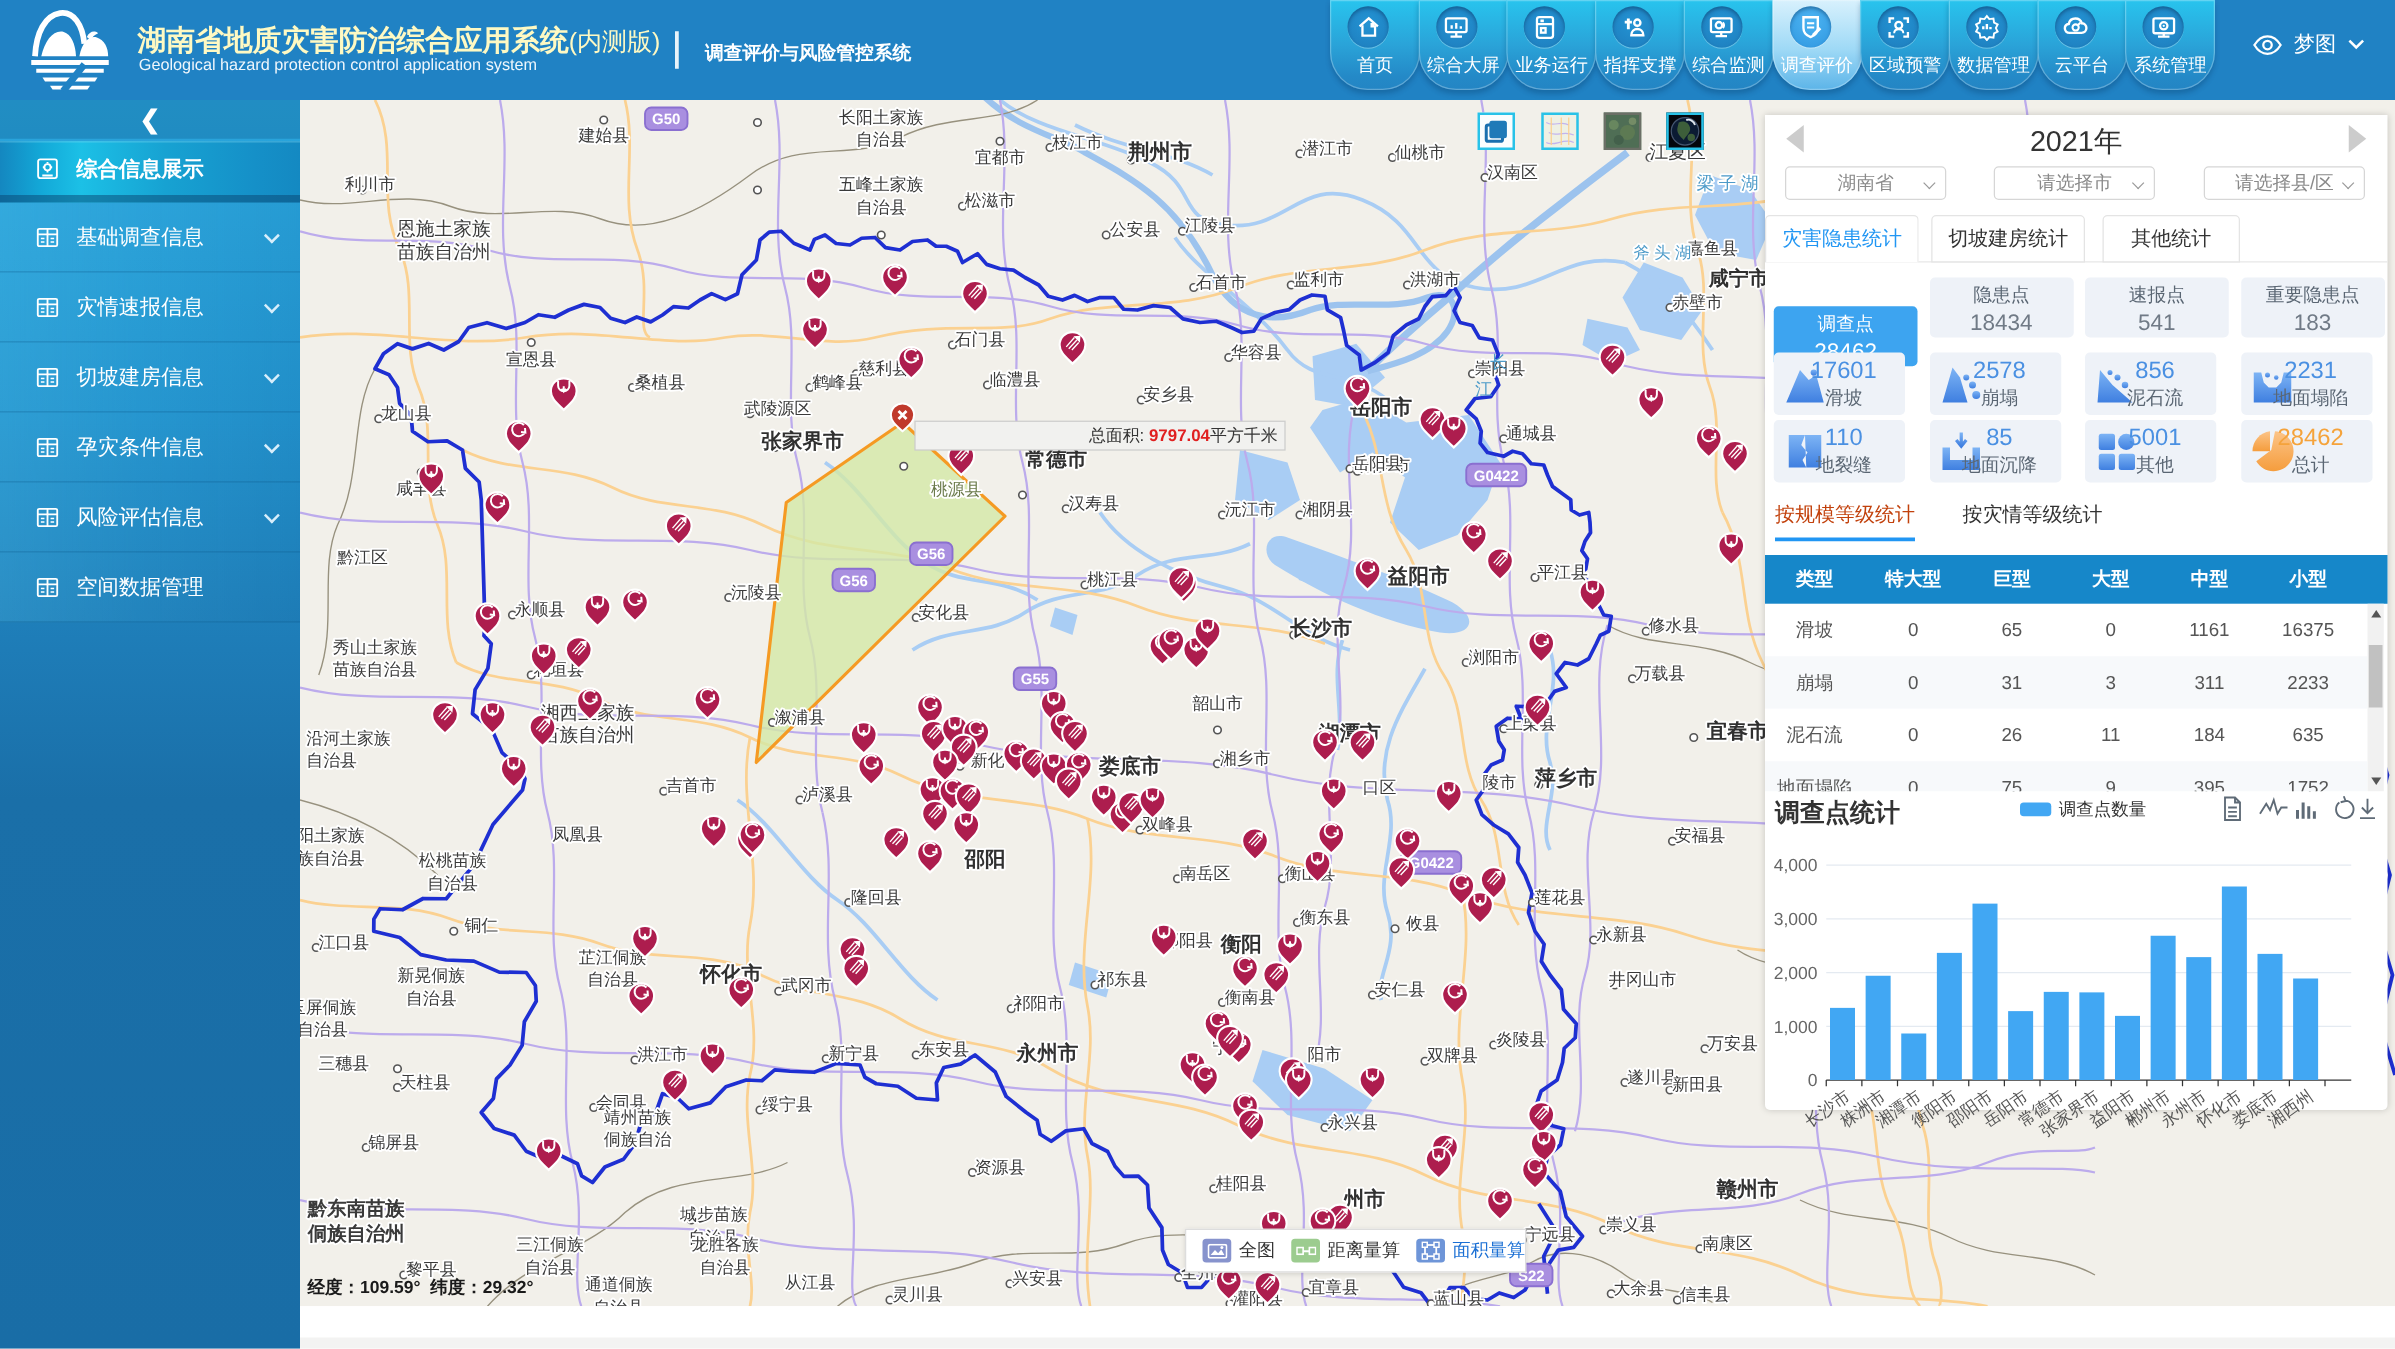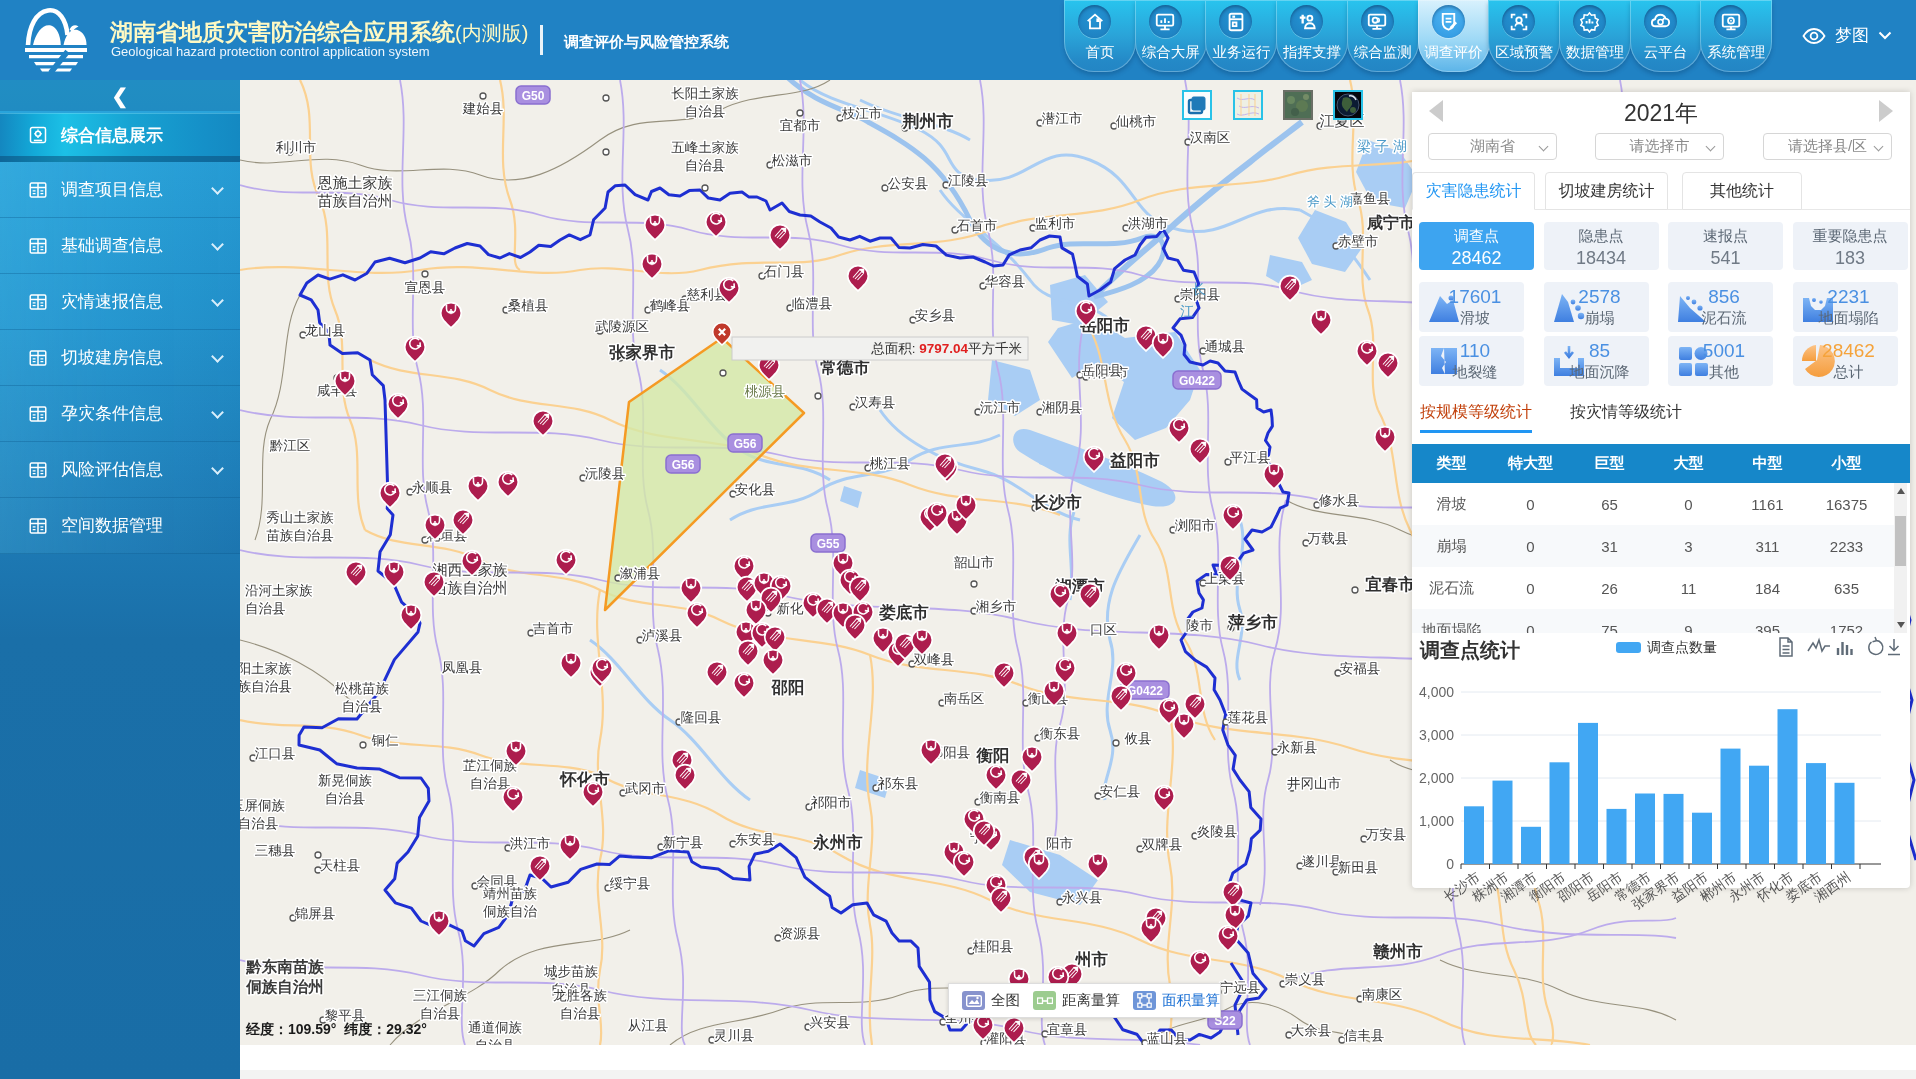--- a/index.html
+++ b/index.html
@@ -47,21 +47,21 @@
 .selrow { position:absolute; top:41px; left:0; width:100%; height:26px; }
 .sel { position:absolute; top:0; height:27px; border:1px solid #d6d6d6; border-radius:4px; font-size:15px; color:#8a8a8a; display:flex; align-items:center; justify-content:center; }
 .sel .sv { position:absolute; right:9px; top:9px; width:7px; height:7px; border-right:1.6px solid #999; border-bottom:1.6px solid #999; transform:rotate(45deg); }
 .tabrow { position:absolute; top:80px; left:0; width:100%; height:38px; border-bottom:1px solid #e8e8e8; }
 .tab { position:absolute; top:0; height:38px; border:1px solid #e4e4e4; border-radius:4px 4px 0 0; background:#fff; font-size:16px; color:#333; display:flex; align-items:center; justify-content:center; }
 .tab.active { color:#2196f3; border-bottom:1px solid #fff; }
 .cards { position:absolute; top:130px; left:7px; width:484px; }
 .card { position:absolute; width:115px; height:48px; background:#eef2f8; border-radius:4px; text-align:center; color:#5a6673; }
 .card .c1 { font-size:15px; margin-top:5px; }
 .card .c2 { font-size:18px; margin-top:2px; color:#707a86; }
-.card.active { background:#3da4f0; color:#fff; }
+.card.active { background:#3da4f0; color:#fff;margin-top:23px; }
 .card.active .c2 { color:#fff; }
 .icard { position:absolute; width:105px; height:50px; background:#eef2f8; border-radius:4px; }
 .icard .num { position:absolute; right:12px; top:4px; width:74px; text-align:center; font-size:19px; color:#4a90e2; }
 .icard .nm { position:absolute; right:12px; top:27px; width:74px; text-align:center; font-size:15px; color:#5a6673; }
 .icard.orange .num { color:#f5a33b; }
 .subtabs { position:absolute; top:310px; left:8px; font-size:16px; }
 .subtabs .st1 { color:#c2410c; display:inline-block; padding-bottom:7px; border-bottom:3px solid #2196f3; }
 .subtabs .st2 { color:#333; display:inline-block; margin-left:38px; }
 .tbl { position:absolute; top:352px; left:0; width:498px; }
 .tblhead { display:flex; height:39px; background:#1687c9; color:#fff; font-size:15px; font-weight:bold; align-items:center; }
@@ -790,27 +790,20 @@
           <path d="M12 5.5 V7 M12 14 V15.5 M7.5 10.5 H9 M15 10.5 H16.5"></path>
           <path d="M7 18.5 H17"></path>
         </svg>
       </span>综合信息展示</div>
 <div class="mi"><span class="ic">
         <svg width="20" height="18" viewBox="0 0 24 22" fill="none" stroke="#fff" stroke-width="1.8">
           <rect x="2.5" y="2.5" width="19" height="17" rx="1.5"></rect>
           <path d="M12 2.5 V19.5 M2.5 8 H21.5"></path>
           <path d="M5.5 12 H9 M5.5 15.5 H9 M15 12 H18.5 M15 15.5 H18.5" stroke-width="1.5"></path>
         </svg>
-      </span>调查项目信息<span class="chev"></span></div>
-<div class="mi"><span class="ic">
-        <svg width="20" height="18" viewBox="0 0 24 22" fill="none" stroke="#fff" stroke-width="1.8">
-          <rect x="2.5" y="2.5" width="19" height="17" rx="1.5"></rect>
-          <path d="M12 2.5 V19.5 M2.5 8 H21.5"></path>
-          <path d="M5.5 12 H9 M5.5 15.5 H9 M15 12 H18.5 M15 15.5 H18.5" stroke-width="1.5"></path>
-        </svg>
       </span>基础调查信息<span class="chev"></span></div>
 <div class="mi"><span class="ic">
         <svg width="20" height="18" viewBox="0 0 24 22" fill="none" stroke="#fff" stroke-width="1.8">
           <rect x="2.5" y="2.5" width="19" height="17" rx="1.5"></rect>
           <path d="M12 2.5 V19.5 M2.5 8 H21.5"></path>
           <path d="M5.5 12 H9 M5.5 15.5 H9 M15 12 H18.5 M15 15.5 H18.5" stroke-width="1.5"></path>
         </svg>
       </span>灾情速报信息<span class="chev"></span></div>
 <div class="mi"><span class="ic">
         <svg width="20" height="18" viewBox="0 0 24 22" fill="none" stroke="#fff" stroke-width="1.8">
@@ -848,21 +841,21 @@
       <div class="arrow r"></div>
     </div>
 <div class="selrow">
 <div class="sel" style="left:16px;width:129px;">湖南省<span class="sv"></span></div>
 <div class="sel" style="left:183px;width:129px;">请选择市<span class="sv"></span></div>
 <div class="sel" style="left:351px;width:129px;">请选择县/区<span class="sv"></span></div>
 </div>
 <div class="tabrow">
 <div class="tab active" style="left:0;width:123px;">灾害隐患统计</div>
 <div class="tab" style="left:133px;width:123px;">切坡建房统计</div>
-<div class="tab" style="left:270px;width:120px;">其他统计</div>
+<div class="tab" style="left:270px;width:110px;">其他统计</div>
 </div>
 <div class="cards">
 <div class="card active" style="left:0px;top:0">
         <div class="c1">调查点</div>
         <div class="c2">28462</div>
       </div>
 <div class="card" style="left:124.5px;top:0">
         <div class="c1">隐患点</div>
         <div class="c2">18434</div>
       </div>

